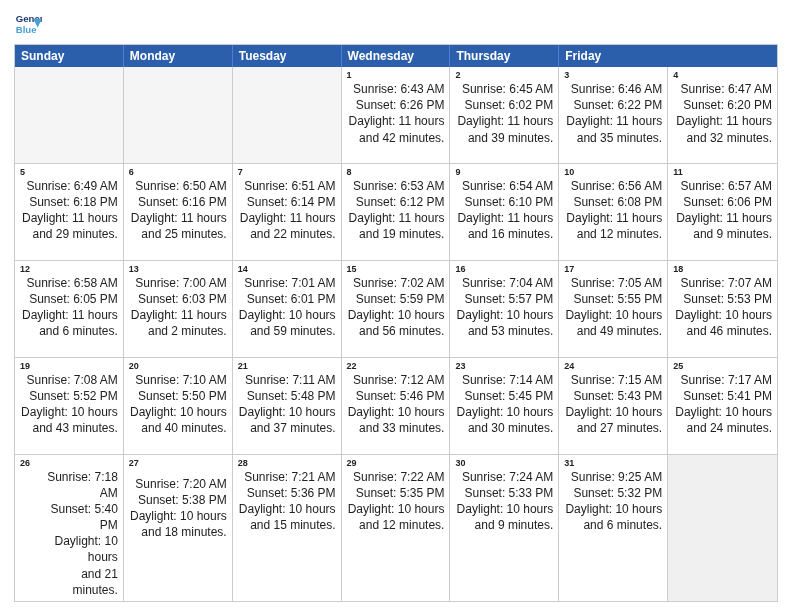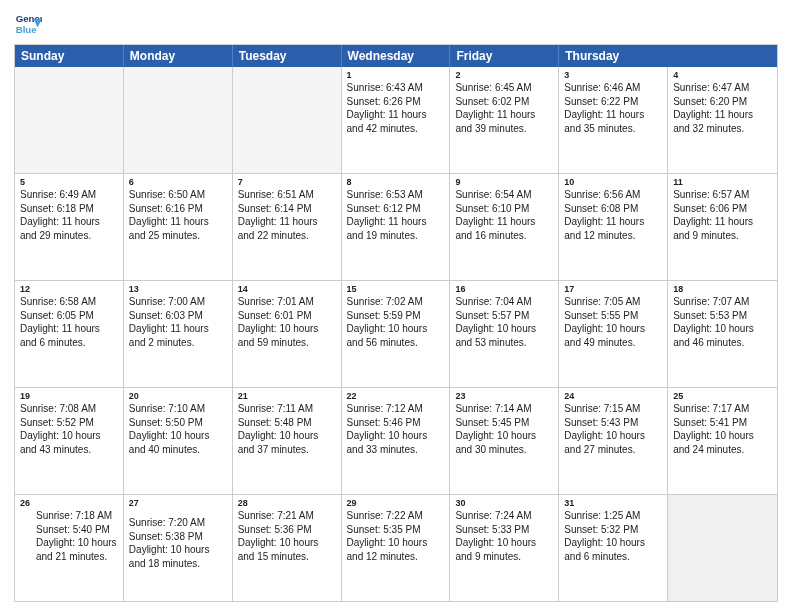--- a/index.html
+++ b/index.html
@@ -88,23 +88,24 @@
     .cal-cell:last-child { border-right: none; }
     .cal-cell.empty { background: #f5f5f5; }
     .cal-cell.shaded { background: #f0f0f0; }
     .day-num {
       font-size: 9px;
       font-weight: bold;
       margin-bottom: 1px;
       display: block;
     }
     .cell-text {
-      font-size: 10px;
+      font-size: 12px;
       line-height: 1.35;
       color: #222;
+      text-align: right;
     }
   </style>
 </head>
 <body>
 
 <div class="page">
   <div class="header">
     <div class="logo">
       <svg class="logo-icon" viewBox="0 0 32 32">
         <text x="2" y="14" font-size="11" font-weight="bold" fill="#1a3a6b">General</text>
@@ -117,22 +118,22 @@
       <div class="subtitle"></div>
     </div>
   </div>
 
   <div class="calendar">
     <div class="cal-header-row" id="cal-header">
         <div class="cal-header-cell">Sunday</div>
         <div class="cal-header-cell">Monday</div>
         <div class="cal-header-cell">Tuesday</div>
         <div class="cal-header-cell">Wednesday</div>
+        <div class="cal-header-cell">Thursday</div>
         <div class="cal-header-cell">Friday</div>
-        <div class="cal-header-cell">Thursday</div>
       </div>
     <div class="cal-body" id="cal-body">
         <div class="cal-row">
           <div class="cal-cell empty"></div>
           <div class="cal-cell empty"></div>
           <div class="cal-cell empty"></div>
           <div class="cal-cell">
             <span class="day-num">1</span>
             <div class="cell-text" style="white-space: pre-line;">Sunrise: 6:43 AM
 Sunset: 6:26 PM
@@ -345,21 +346,21 @@
           </div>
           <div class="cal-cell">
             <span class="day-num">30</span>
             <div class="cell-text" style="white-space: pre-line;">Sunrise: 7:24 AM
 Sunset: 5:33 PM
 Daylight: 10 hours
 and 9 minutes.</div>
           </div>
           <div class="cal-cell">
             <span class="day-num">31</span>
-            <div class="cell-text" style="white-space: pre-line;">Sunrise: 1:25 AM
+            <div class="cell-text" style="white-space: pre-line;">Sunrise: 9:25 AM
 Sunset: 5:32 PM
 Daylight: 10 hours
 and 6 minutes.</div>
           </div>
           <div class="cal-cell empty shaded"></div>
         </div>
       </div>
   </div>
 </div>
 

